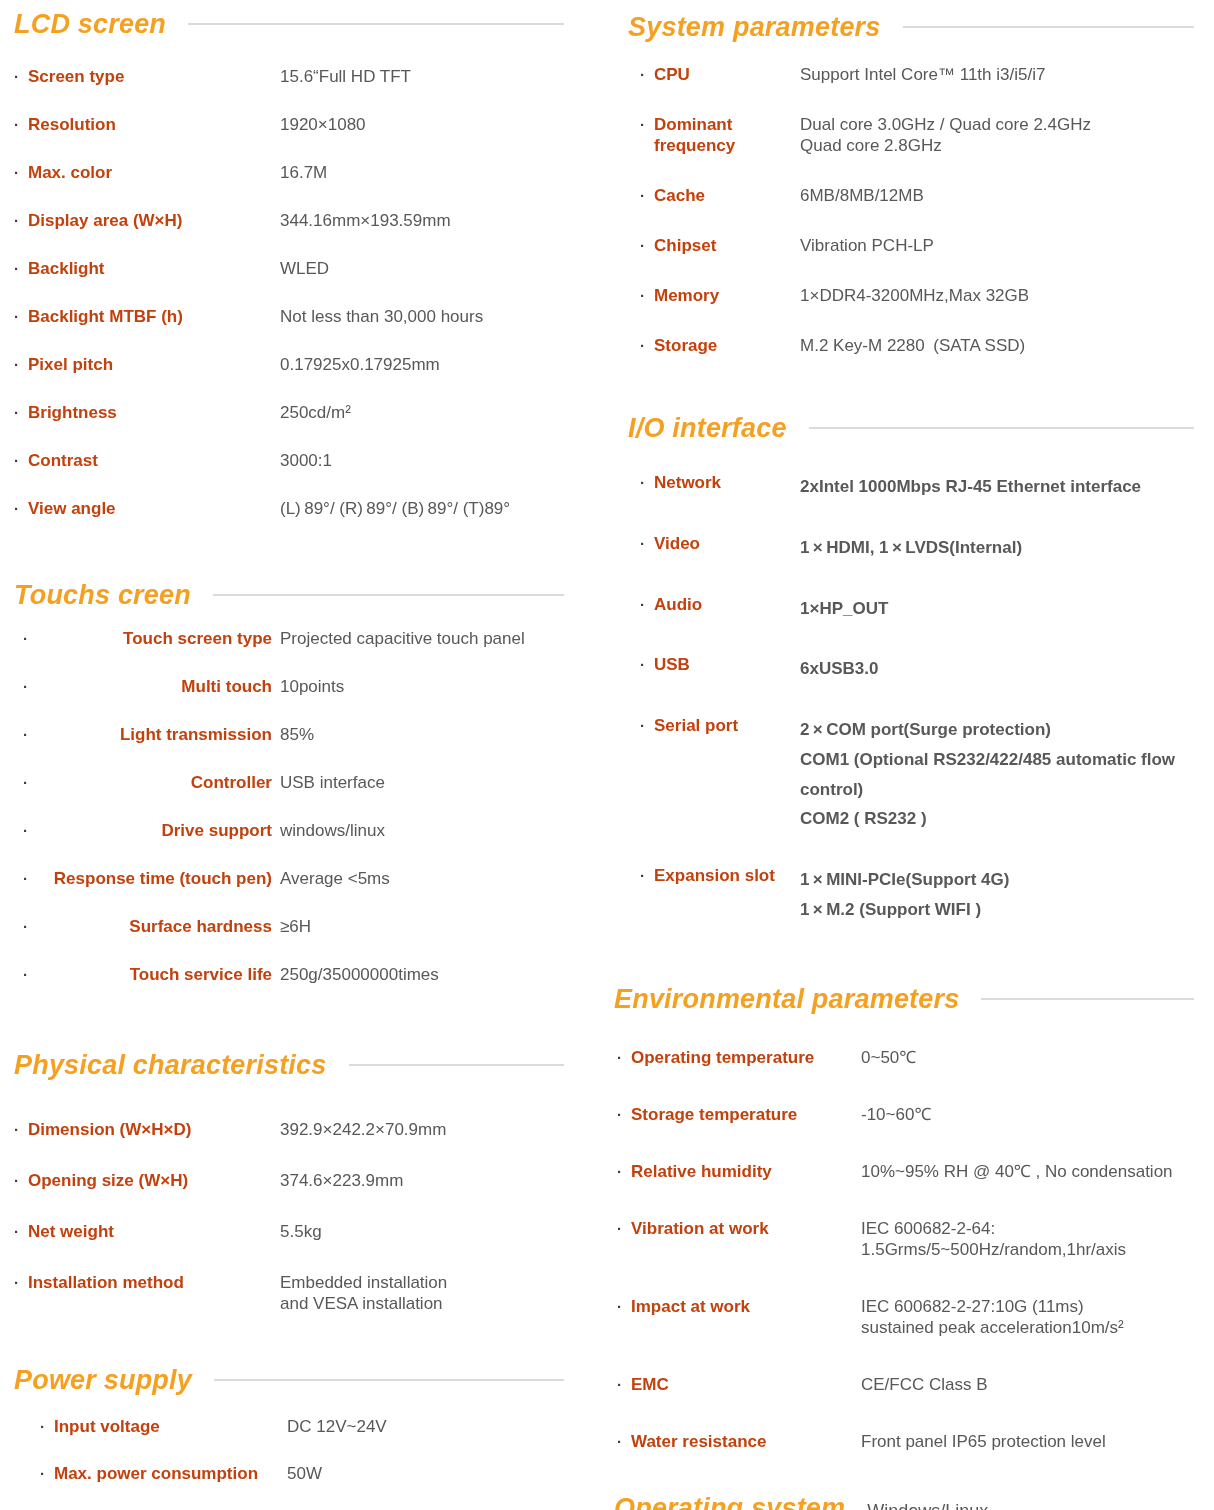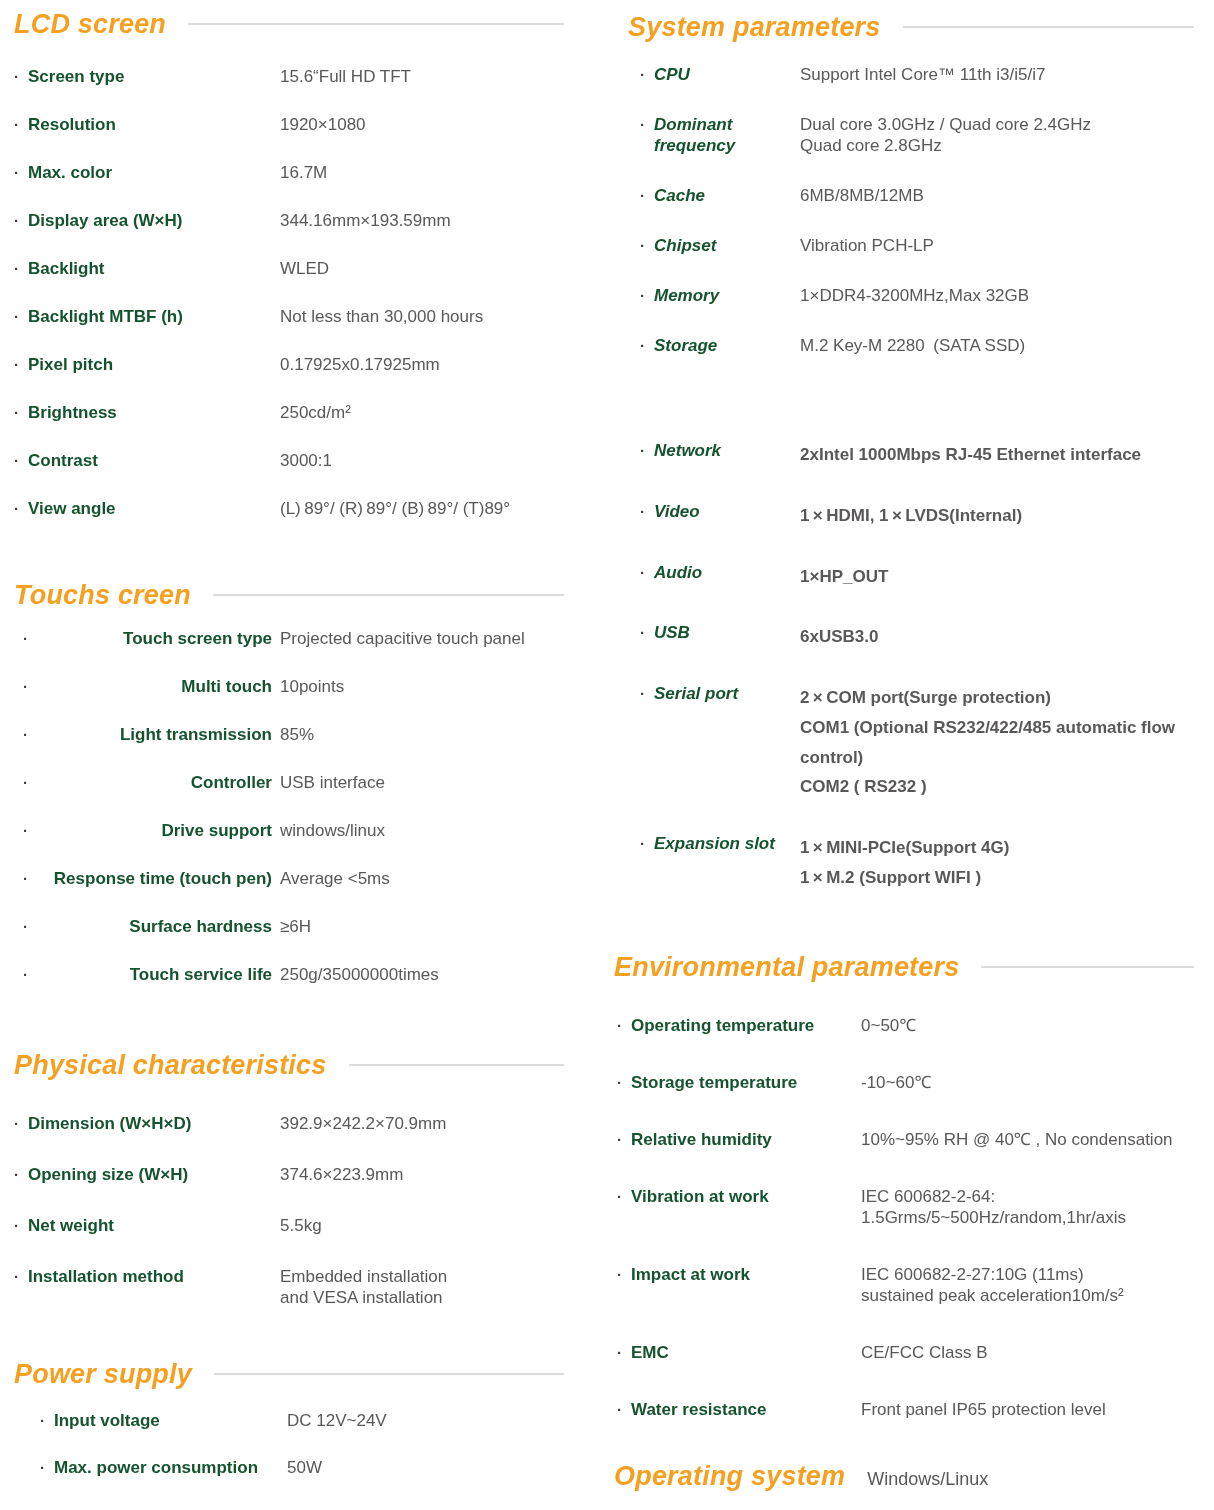--- a/index.html
+++ b/index.html
@@ -24,48 +24,48 @@
     font-weight:bold; color:#f5a021; letter-spacing:0.2px;
     white-space:nowrap;
     font-style:italic;
   }
   .sec-rule { flex:1; height:2px; background:#dbdbdc; margin-left:22px; margin-right:6px; }
 
   .rows { display:flex; flex-direction:column; }
 
   .spec-row { display:flex; align-items:flex-start; font-size:17px; line-height:21px; }
   .bullet { flex:none; width:14px; color:#3e3a39; font-weight:bold; font-size:15px; }
-  .row-label { flex:none; font-weight:bold; color:#14532d; padding-right:8px; }
+  .row-label { flex:none; font-weight:bold; color:#c2410c; padding-right:8px; }
   .row-value { color:#595757; white-space:pre-line; }
 
   
   .sec-lcd      { margin-top:8px; }
   .sec-touch    { margin-top:60px;text-align:right; }
-  .sec-physical { margin-top:64px; }
+  .sec-physical { margin-top:64px;gap:6px; }
   .sec-power    { margin-top:50px; }
   .sec-system   { margin-top:11px; }
   .sec-io       { margin-top:56px; }
   .sec-env      { margin-top:58px; }
   .sec-os       { margin-top:40px; }
 
   .sec-lcd  .rows { margin-top:26px; gap:27px; }
   .sec-touch .rows{ margin-top:17px; gap:27px; }
   .sec-physical .rows { margin-top:32px; gap:30px; }
   .sec-power .rows{ margin-top:20px; gap:26px; }
   .sec-system .rows { margin-top:21px; gap:29px; }
   .sec-io .rows   { margin-top:28px; gap:31px; }
   .sec-env .rows  { margin-top:32px; gap:36px; }
 
   .sec-lcd .row-label, .sec-touch .row-label, .sec-physical .row-label { width:252px; }
   .sec-power .rows { padding-left:26px; }
   .sec-power .row-label { width:233px; }
 
   .sec-system .sec-head, .sec-io .sec-head { padding-left:14px; }
   .sec-system .rows, .sec-io .rows { padding-left:26px; }
-  .sec-system .row-label, .sec-io .row-label { width:146px;font-style:italic; }
+  .sec-system .row-label, .sec-io .row-label { width:146px; }
   .sec-io .row-value { line-height:1.75;font-weight:bold; }
 
   .sec-env .rows { padding-left:3px; }
   .sec-env .row-label { width:230px; }
 
   .sec-os .sec-head { align-items:baseline; }
   .os-value { font-size:18px; color:#595757; margin-left:22px; white-space:nowrap; }
 </style>
 </head>
 <body>
@@ -260,20 +260,24 @@
             <span class="row-value">1×DDR4-3200MHz,Max 32GB</span>
           </div>
           <div class="spec-row">
             <span class="bullet">·</span>
             <span class="row-label">Storage</span>
             <span class="row-value">M.2 Key-M 2280 (SATA SSD)</span>
           </div>
         </div>
       </section>
       <section class="section sec-io">
+        <div class="sec-head">
+          <h2>I/O interface</h2>
+          <div class="sec-rule"></div>
+        </div>
         <div class="rows">
           <div class="spec-row">
             <span class="bullet">·</span>
             <span class="row-label">Network</span>
             <span class="row-value">2xIntel 1000Mbps RJ-45 Ethernet interface</span>
           </div>
           <div class="spec-row">
             <span class="bullet">·</span>
             <span class="row-label">Video</span>
             <span class="row-value">1 × HDMI, 1 × LVDS(Internal)</span>

